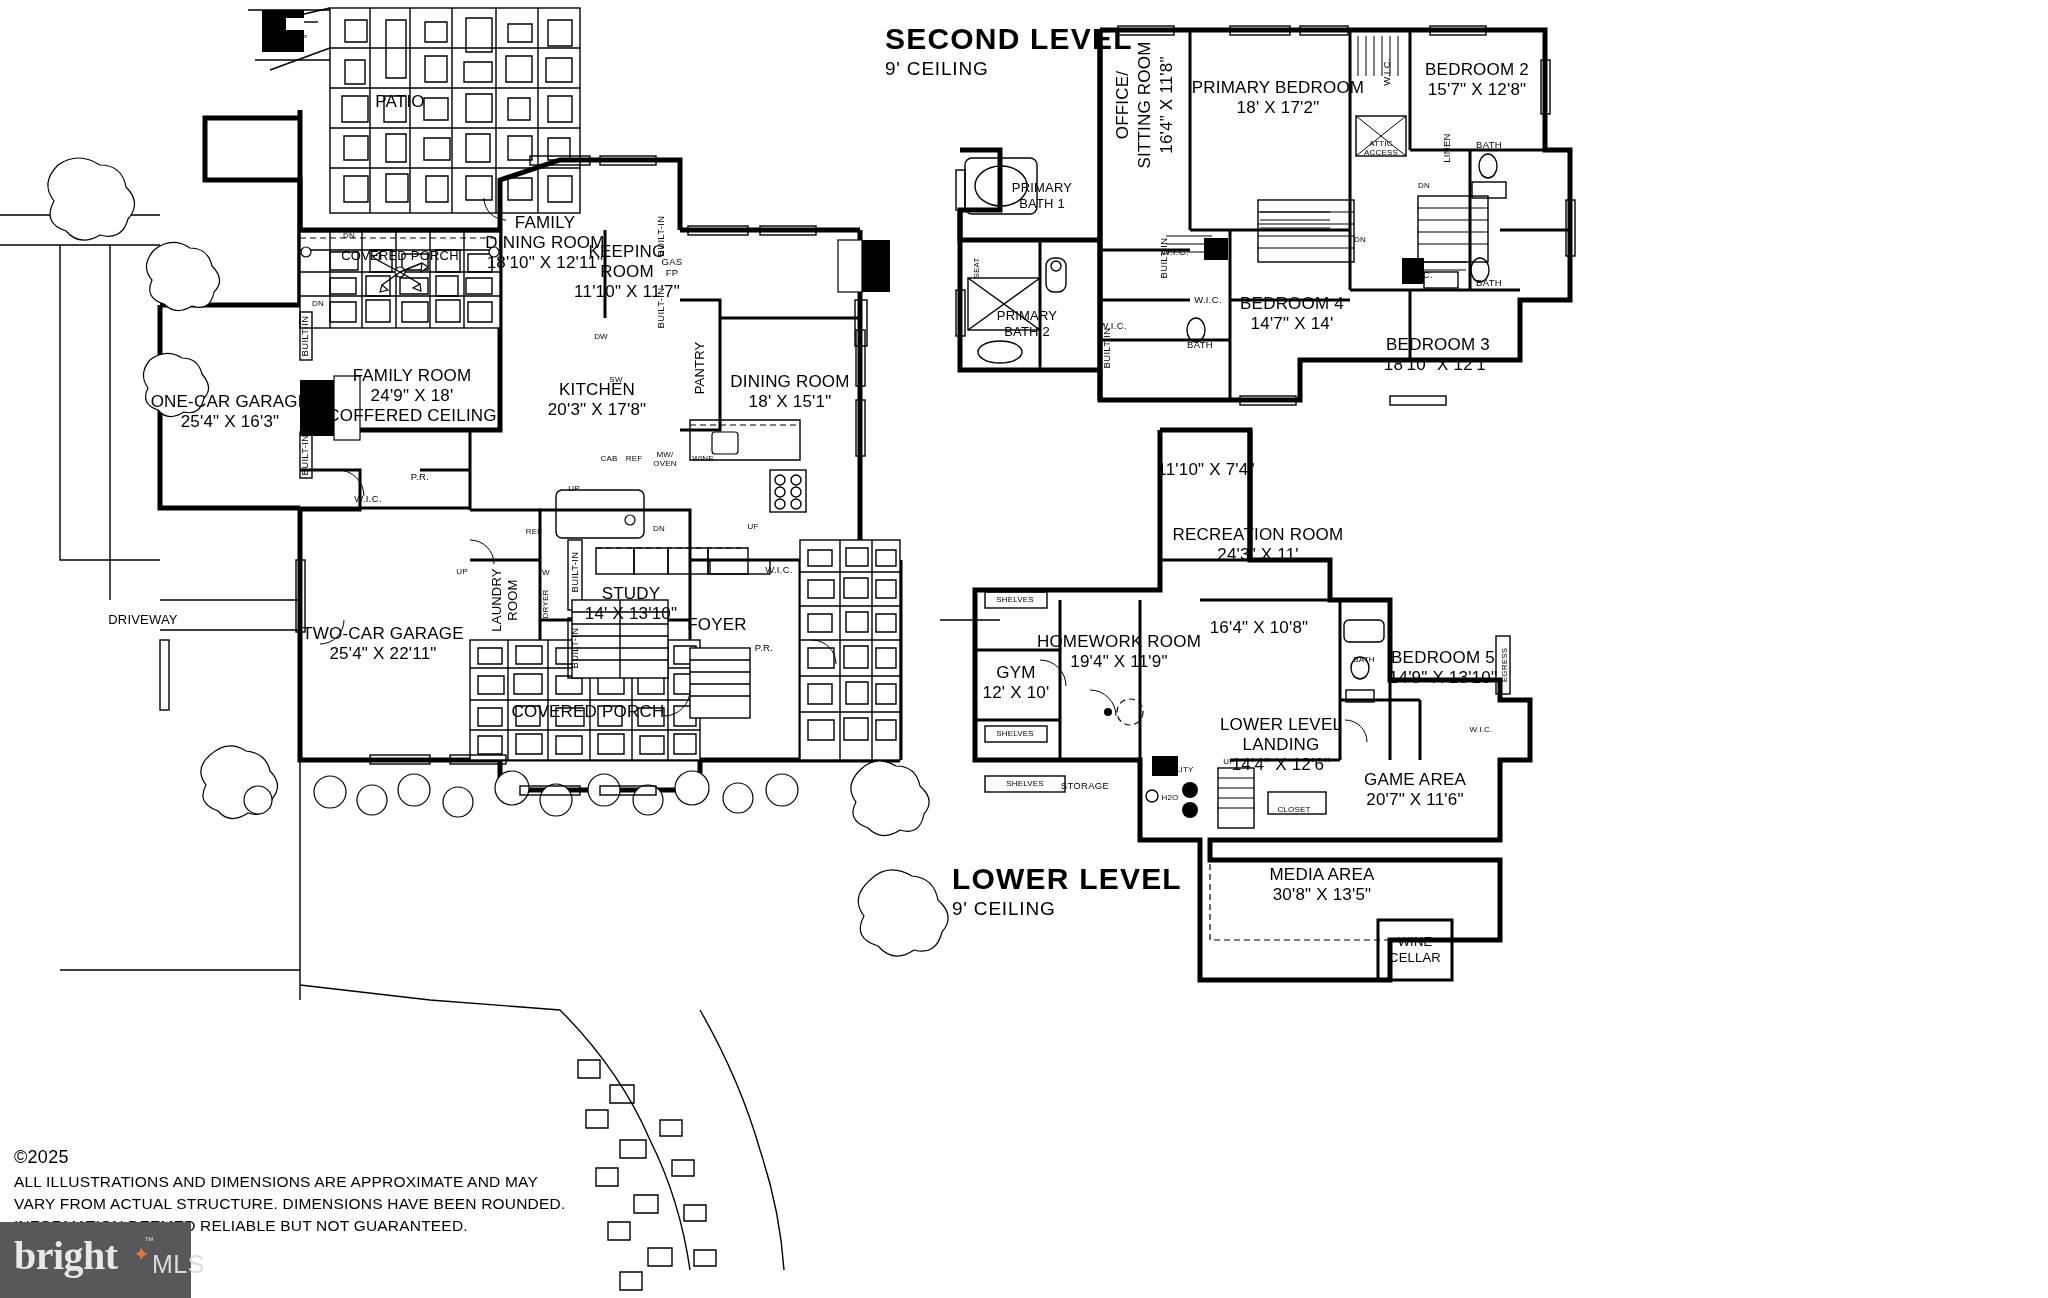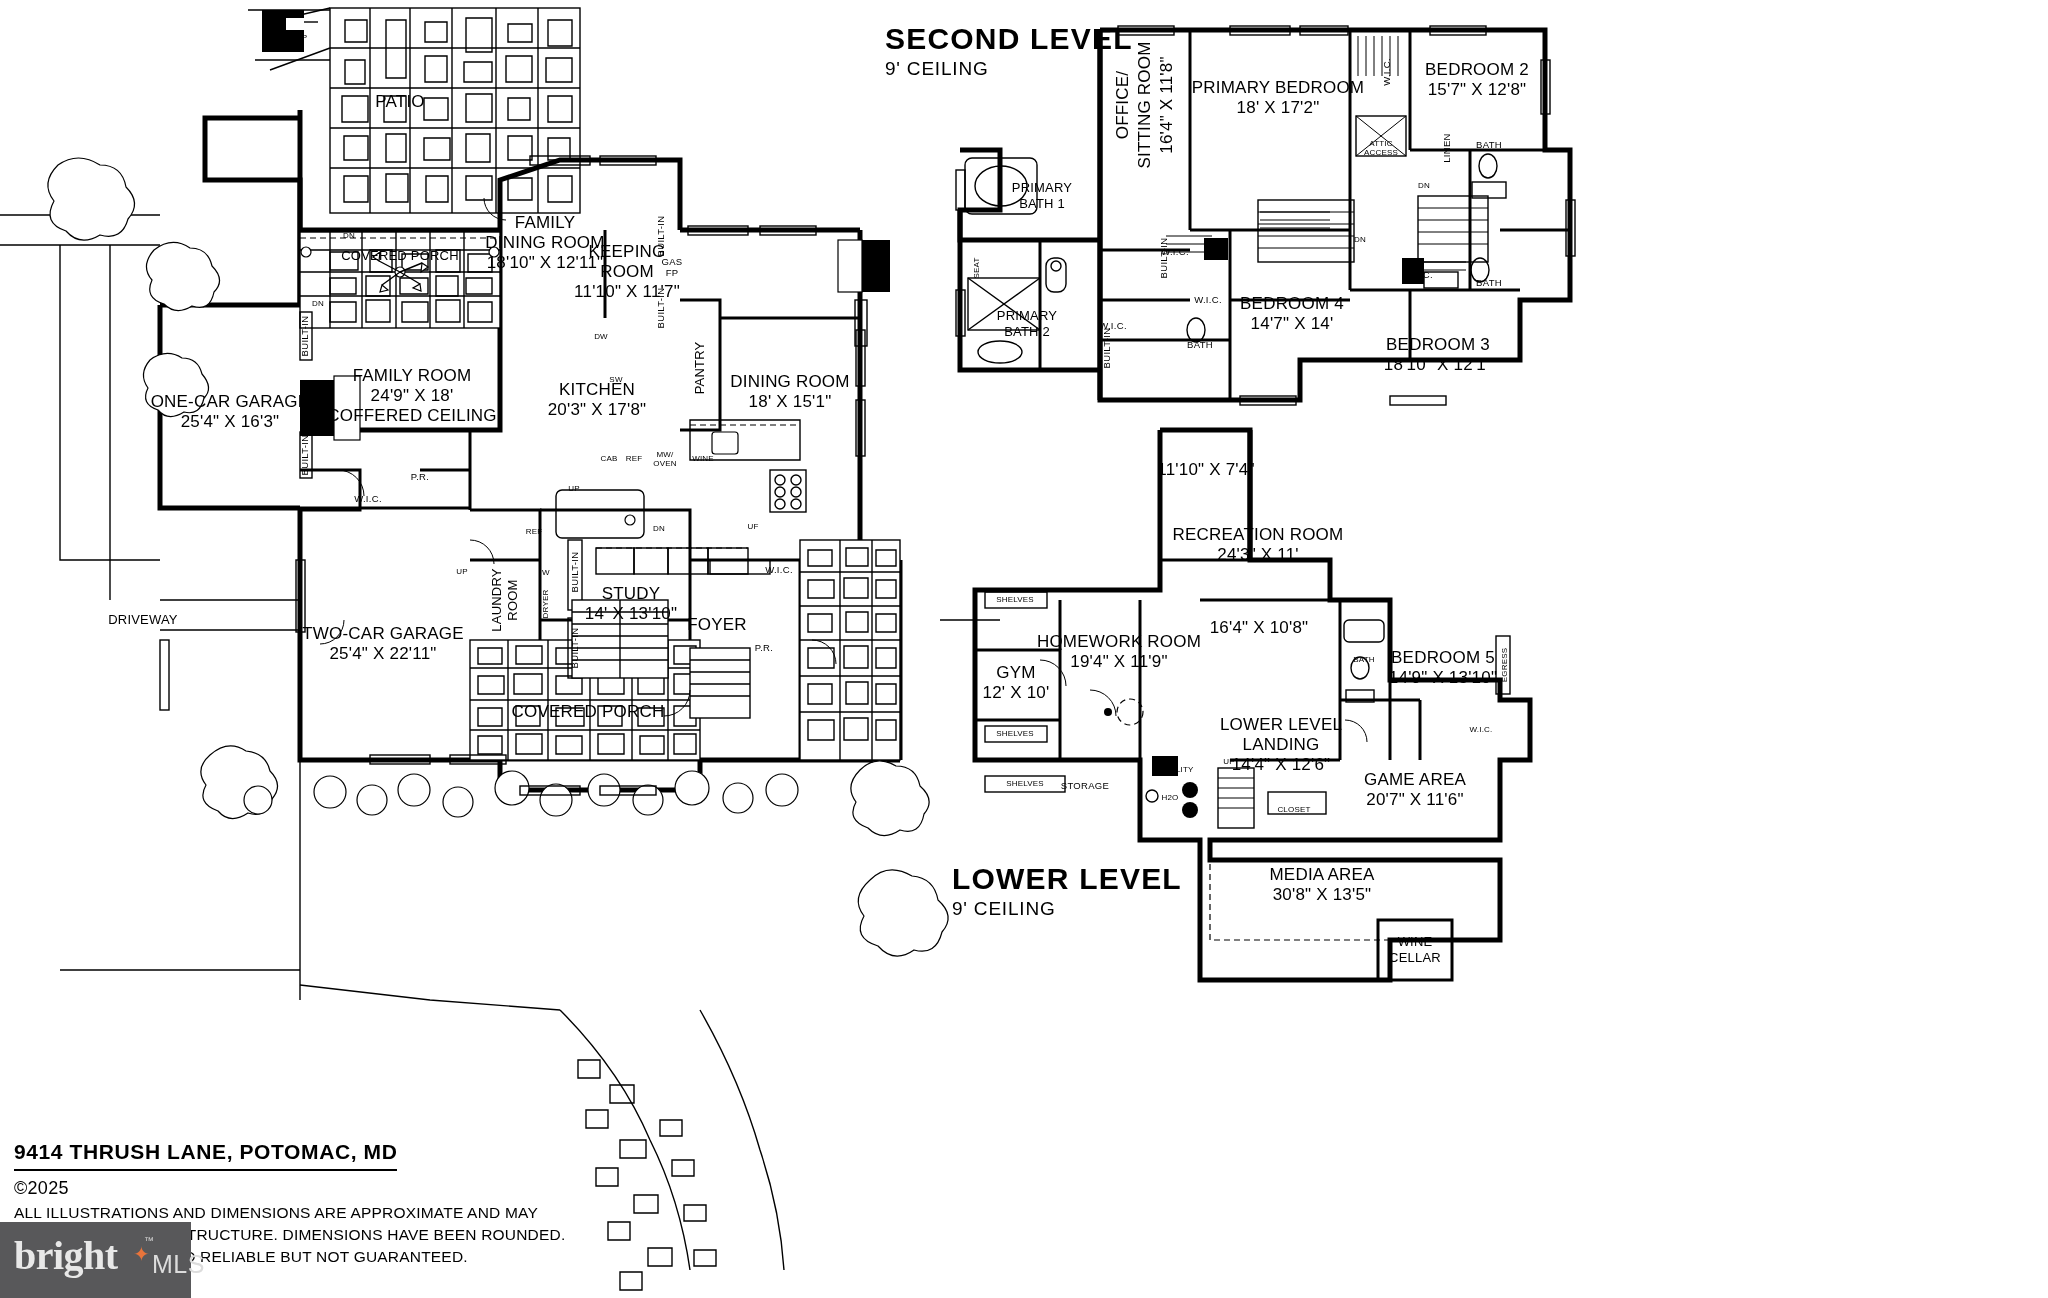--- a/index.html
+++ b/index.html
@@ -613,21 +613,20 @@
 <div class="lbl tiny7" style="left:1025px;top:784px;">SHELVES</div>
 <div class="lbl tiny7" style="left:1178px;top:770px;">UTILITY</div>
 <div class="lbl tiny7" style="left:1294px;top:810px;">CLOSET</div>
 <div class="lbl tiny7" style="left:1364px;top:660px;">BATH</div>
 <div class="lbl tiny7" style="left:1481px;top:730px;">W.I.C.</div>
 <div class="lbl tiny7 rot90" style="left:1505px;top:665px;">EGRESS</div>
 <div class="lbl tiny7" style="left:1170px;top:798px;">H2O</div>
 <div class="lbl tiny7" style="left:1229px;top:762px;">UP</div>
 
 <div id="footer">
-  <div class="addr">9414 THRUSH LANE, POTOMAC, MD</div>
   <div class="cr">©2025</div>
   <div class="disc">
     <div>ALL ILLUSTRATIONS AND DIMENSIONS ARE APPROXIMATE AND MAY</div>
     <div>VARY FROM ACTUAL STRUCTURE. DIMENSIONS HAVE BEEN ROUNDED.</div>
     <div>INFORMATION DEEMED RELIABLE BUT NOT GUARANTEED.</div>
   </div>
 </div>
 
 <div id="mls">
   <span class="w">bright</span>

